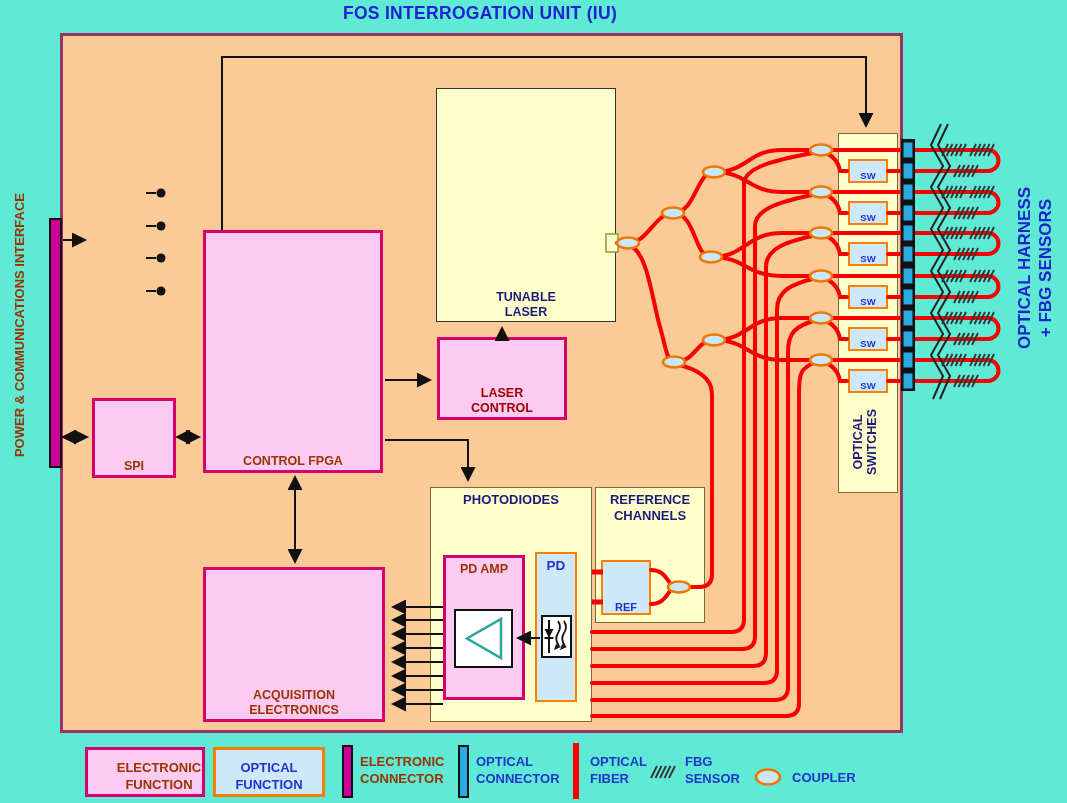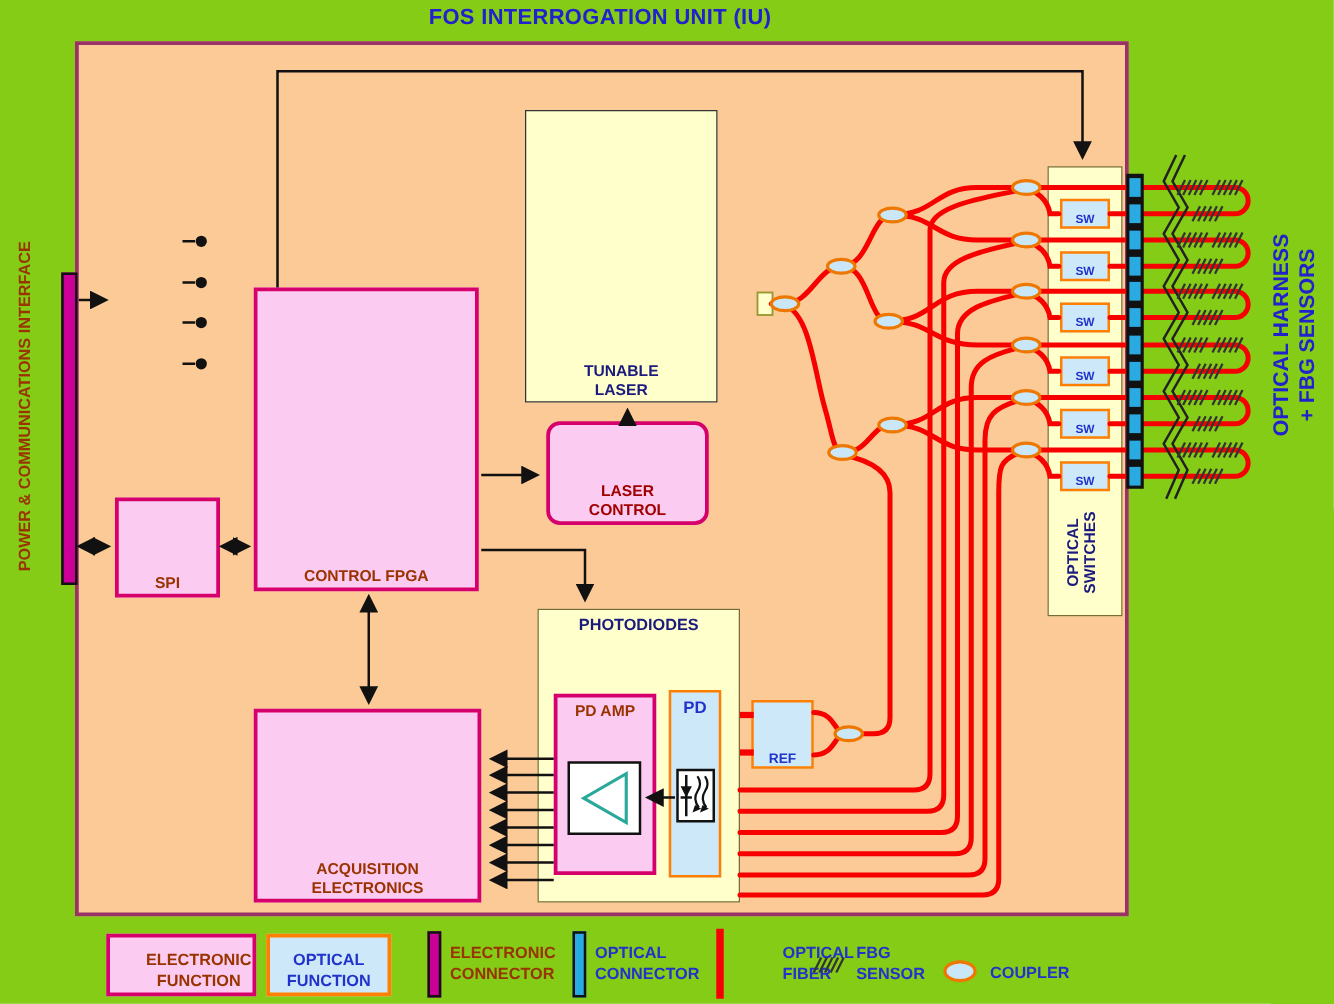--- a/index.html
+++ b/index.html
@@ -7,21 +7,21 @@
     --electronic_fill:#FCCBF2; --electronic_border:#D6006C; --electronic_text:#993300;
     --optical_fill:#CDE9F9; --optical_border:#FF7F00; --optical_text:#2233CC;
     --group_fill:#FFFFCC; --group_border:#7A6A33;
     --navy_text:#1B1B7E; --laser_text:#A00000;
     --fiber_red:#F60000; --connector_magenta:#CC0099; --connector_blue:#29ABE2;
     --wire_black:#111111; --title_blue:#2121CE;
     --coupler_fill:#C9E7F8; --coupler_border:#EE7700;
   }
   *{margin:0;padding:0;box-sizing:border-box;}
   body{background:#fff;font-family:"Liberation Sans",sans-serif;font-weight:bold;}
-  .canvas{position:relative;width:1067px;height:803px;background:#84cc16;overflow:hidden;}
+  .canvas{position:relative;width:1067px;height:803px;background:#5eead4;overflow:hidden;}
   .abs{position:absolute;}
   .title{left:200px;top:3px;width:560px;text-align:center;font-size:17.5px;color:var(--title_blue);letter-spacing:.3px;}
   .unit{left:60px;top:33px;width:843px;height:700px;background:var(--unit_fill);border:3px solid var(--unit_border);}
   .group{background:var(--group_fill);border:1.5px solid var(--group_border);}
   .ebox{background:var(--electronic_fill);border:3px solid var(--electronic_border);color:var(--electronic_text);}
   .obox{background:var(--optical_fill);border:2.5px solid var(--optical_border);color:var(--optical_text);}
   .cent{display:flex;align-items:flex-end;justify-content:center;text-align:center;}
   .lbl{font-size:12.5px;line-height:1.25;}
   .toplbl{position:absolute;left:0;right:0;top:4px;text-align:center;}
   .navy{color:var(--navy_text);}
@@ -41,38 +41,41 @@
 </style>
 </head>
 <body>
 
 <div class="canvas">
 
   <div class="abs title">FOS INTERROGATION UNIT (IU)</div>
 
   <div class="abs unit"></div>
 
-  <div class="abs group" style="left:420px;top:88px;width:154px;height:234px;border-color:#333;">
+  <div class="abs group" style="left:436px;top:88px;width:180px;height:234px;border-color:#333;">
     <div class="cent lbl navy" style="width:100%;height:100%;">
         <span style="width:90px;">TUNABLE LASER</span>
       </div>
   </div>
   <div class="abs group" style="left:430px;top:487px;width:162px;height:235px;">
     <div class="toplbl lbl navy" style="font-size:13px;">PHOTODIODES</div>
   </div>
+  <div class="abs group" style="left:595px;top:487px;width:110px;height:136px;">
+    <div class="toplbl lbl navy" style="font-size:13px;">REFERENCE CHANNELS</div>
+  </div>
   <div class="abs group" style="left:838px;top:133px;width:60px;height:360px;"></div>
   <div class="abs vrot lbl navy" style="left:811px;top:427px;width:110px;height:30px;line-height:1.15;">OPTICAL SWITCHES</div>
 
   <div class="abs ebox cent lbl" style="left:92px;top:398px;width:84px;height:80px;">
     <span>SPI</span>
   </div>
   <div class="abs ebox cent lbl" style="left:203px;top:230px;width:180px;height:243px;">
     <span>CONTROL FPGA</span>
   </div>
-  <div class="abs ebox cent lbl" style="left:437px;top:337px;width:130px;height:83px;color:var(--laser_text);border-radius:11px;">
+  <div class="abs ebox cent lbl" style="left:437px;top:337px;width:130px;height:83px;color:var(--laser_text);">
     <span style="width:80px;">LASER CONTROL</span>
   </div>
   <div class="abs ebox cent lbl" style="left:203px;top:567px;width:182px;height:155px;">
     <span style="width:120px;">ACQUISITION ELECTRONICS</span>
   </div>
   <div class="abs ebox" style="left:443px;top:555px;width:82px;height:145px;">
     <div class="toplbl lbl">PD AMP</div>
   </div>
 
   <div class="abs obox" style="left:535px;top:552px;width:42px;height:150px;">
@@ -104,29 +107,29 @@
 
   <div class="abs vrot" style="left:-143px;top:315px;width:330px;height:20px;font-size:13px;color:var(--electronic_text);">POWER &amp; COMMUNICATIONS INTERFACE</div>
   <div class="abs vrot" style="left:917px;top:245px;width:240px;height:46px;font-size:17px;color:var(--title_blue);line-height:1.25;">
     <span>OPTICAL HARNESS</span><br>
     <span>+ FBG SENSORS</span>
   </div>
 
   <div class="abs ebox cent legend-lbl" style="left:85px;top:747px;width:120px;height:50px;padding-left:28px;">
     <span style="width:100px;">ELECTRONIC FUNCTION</span>
   </div>
-  <div class="abs obox cent legend-lbl" style="left:213px;top:747px;width:100px;height:50px;border-width:3px;">
+  <div class="abs obox cent legend-lbl" style="left:213px;top:747px;width:112px;height:50px;border-width:3px;">
     <span style="width:90px;">OPTICAL FUNCTION</span>
   </div>
   <div class="abs bar" style="left:342px;top:745px;width:11px;height:53px;background:var(--connector_magenta);"></div>
   <div class="abs legend-lbl brown" style="left:360px;top:754px;width:110px;">ELECTRONIC CONNECTOR</div>
   <div class="abs bar" style="left:458px;top:745px;width:11px;height:53px;background:var(--connector_blue);"></div>
   <div class="abs legend-lbl blue" style="left:476px;top:754px;width:100px;">OPTICAL CONNECTOR</div>
   <div class="abs" style="left:573px;top:743px;width:6px;height:56px;background:var(--fiber_red);"></div>
-  <div class="abs legend-lbl blue" style="left:590px;top:754px;width:80px;margin-left:36px;">OPTICAL FIBER</div>
+  <div class="abs legend-lbl blue" style="left:590px;top:754px;width:80px;">OPTICAL FIBER</div>
   <div class="abs legend-lbl blue" style="left:685px;top:754px;width:70px;">FBG SENSOR</div>
   <div class="abs legend-lbl blue" style="left:792px;top:770px;width:90px;">COUPLER</div>
 
   <svg class="overlay" width="1067" height="803" viewBox="0 0 1067 803">
     <defs>
       <marker id="ah" viewBox="0 0 10 10" refX="8" refY="5" markerWidth="7.5" markerHeight="7.5" orient="auto-start-reverse">
         <path d="M0 0 L10 5 L0 10 z" fill="#111"></path>
       </marker>
       <g id="fbg">
         <line class="hatchline" x1="-9" y1="6" x2="-3" y2="-6"></line>

